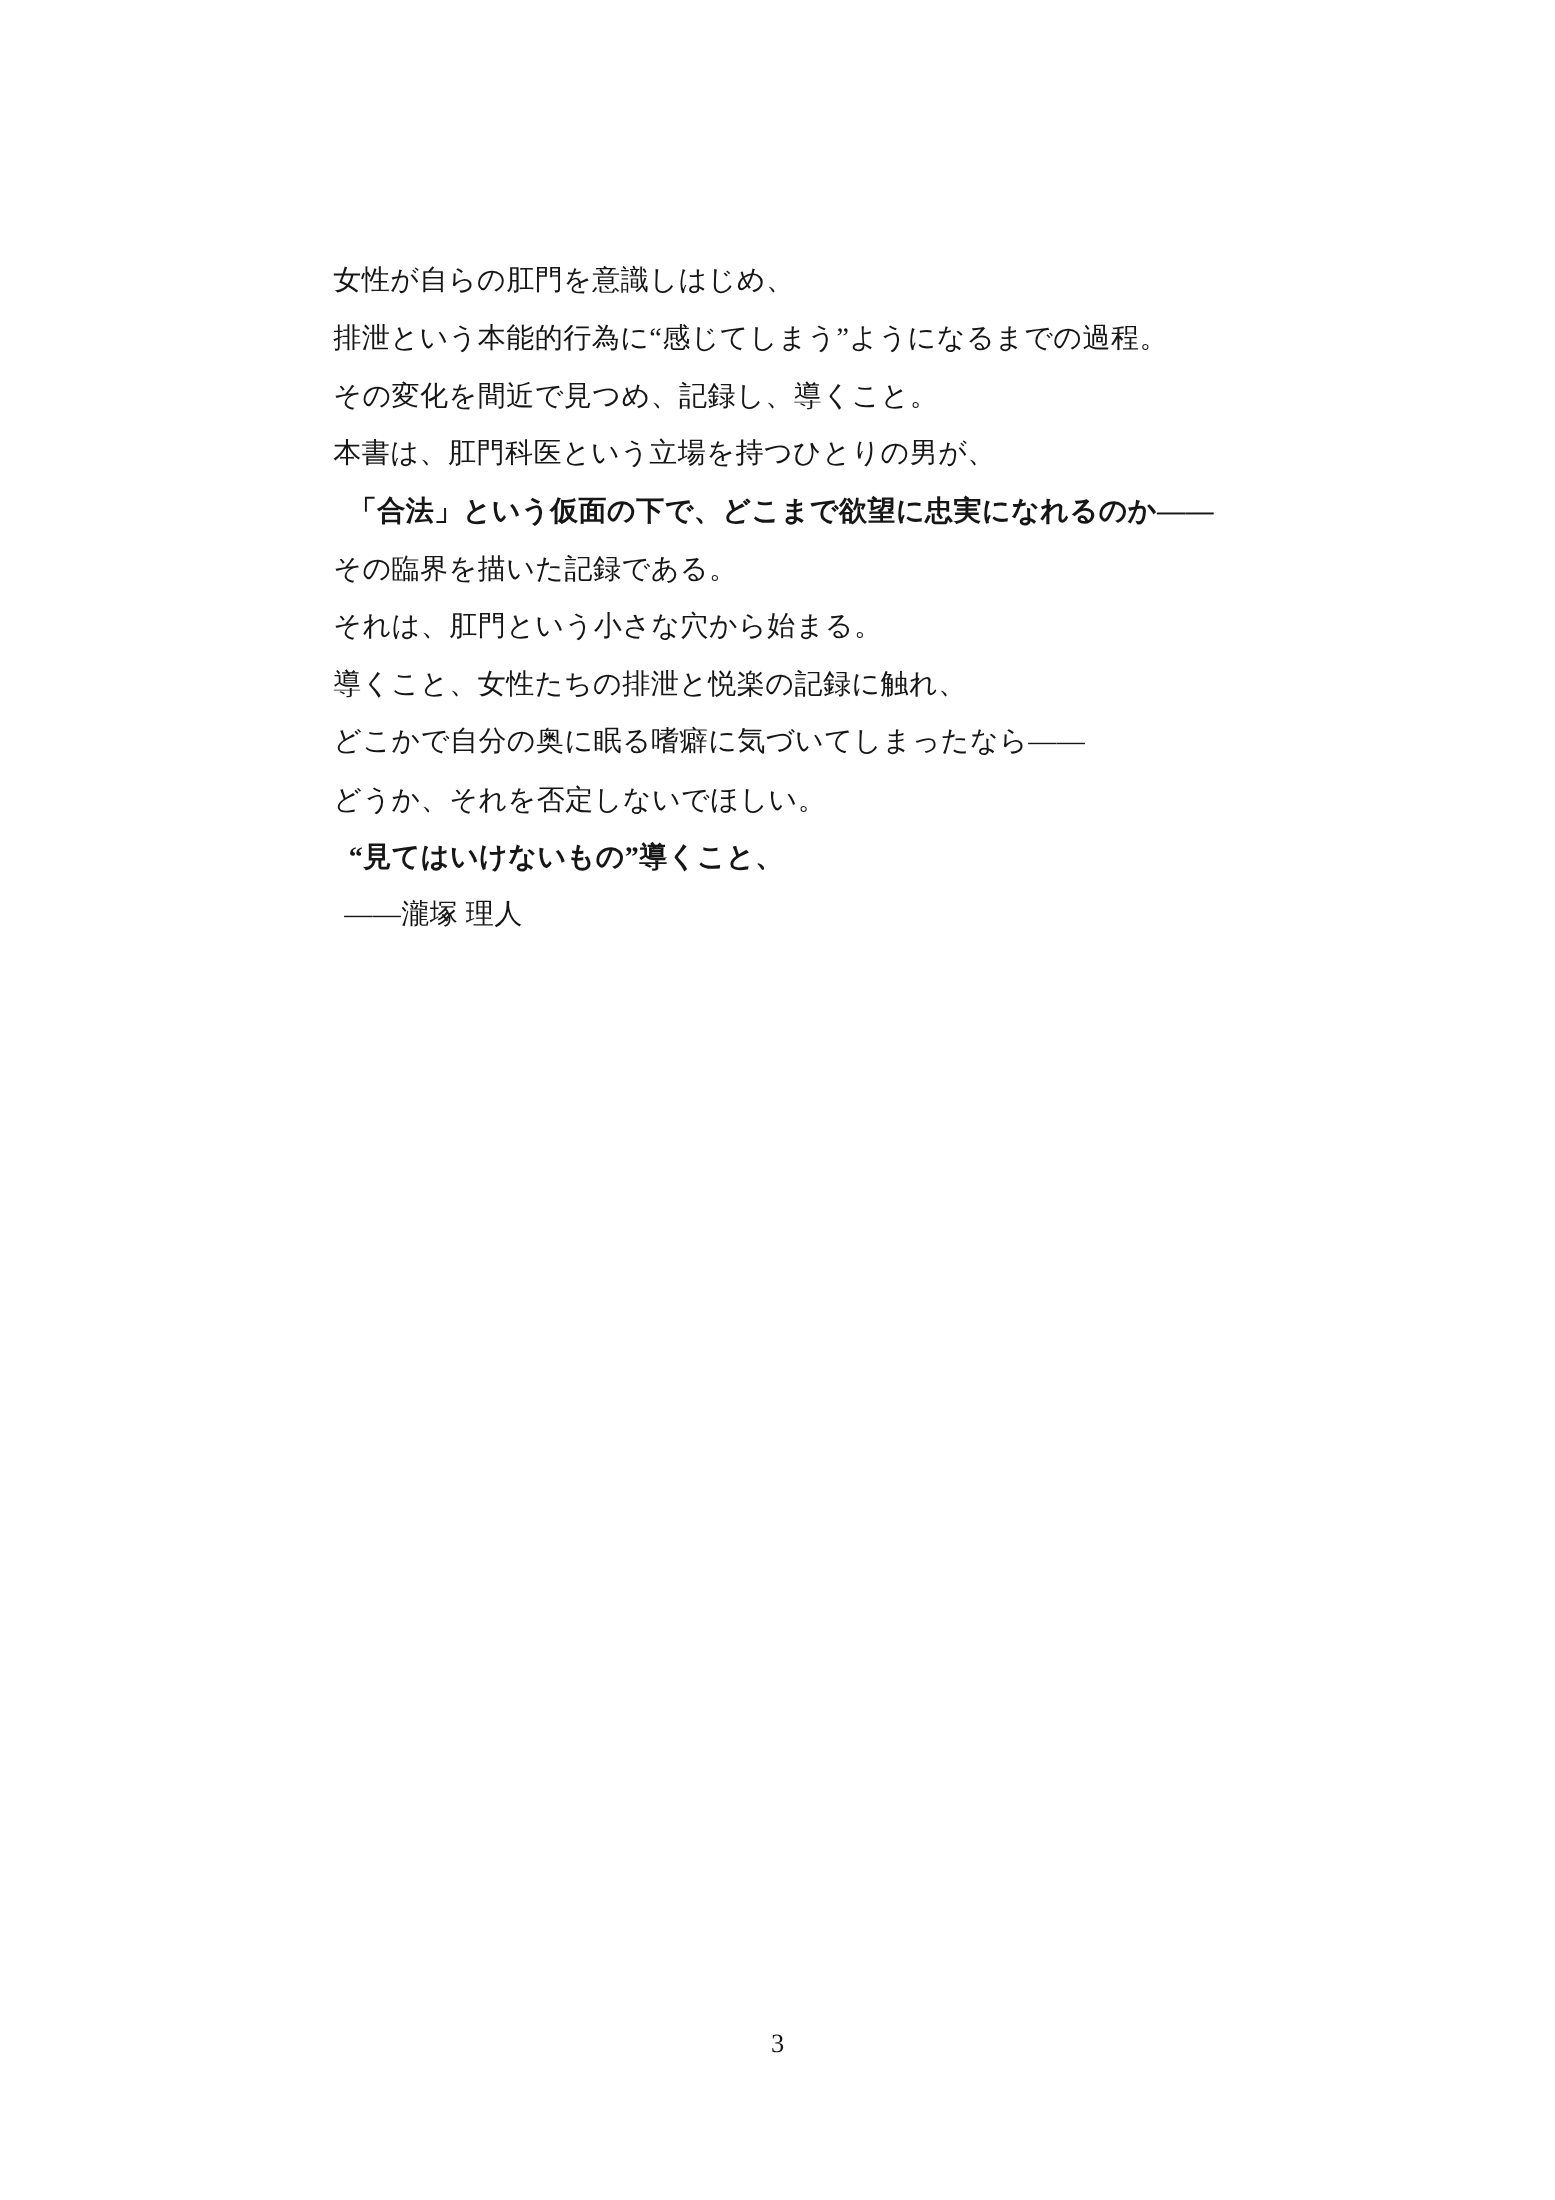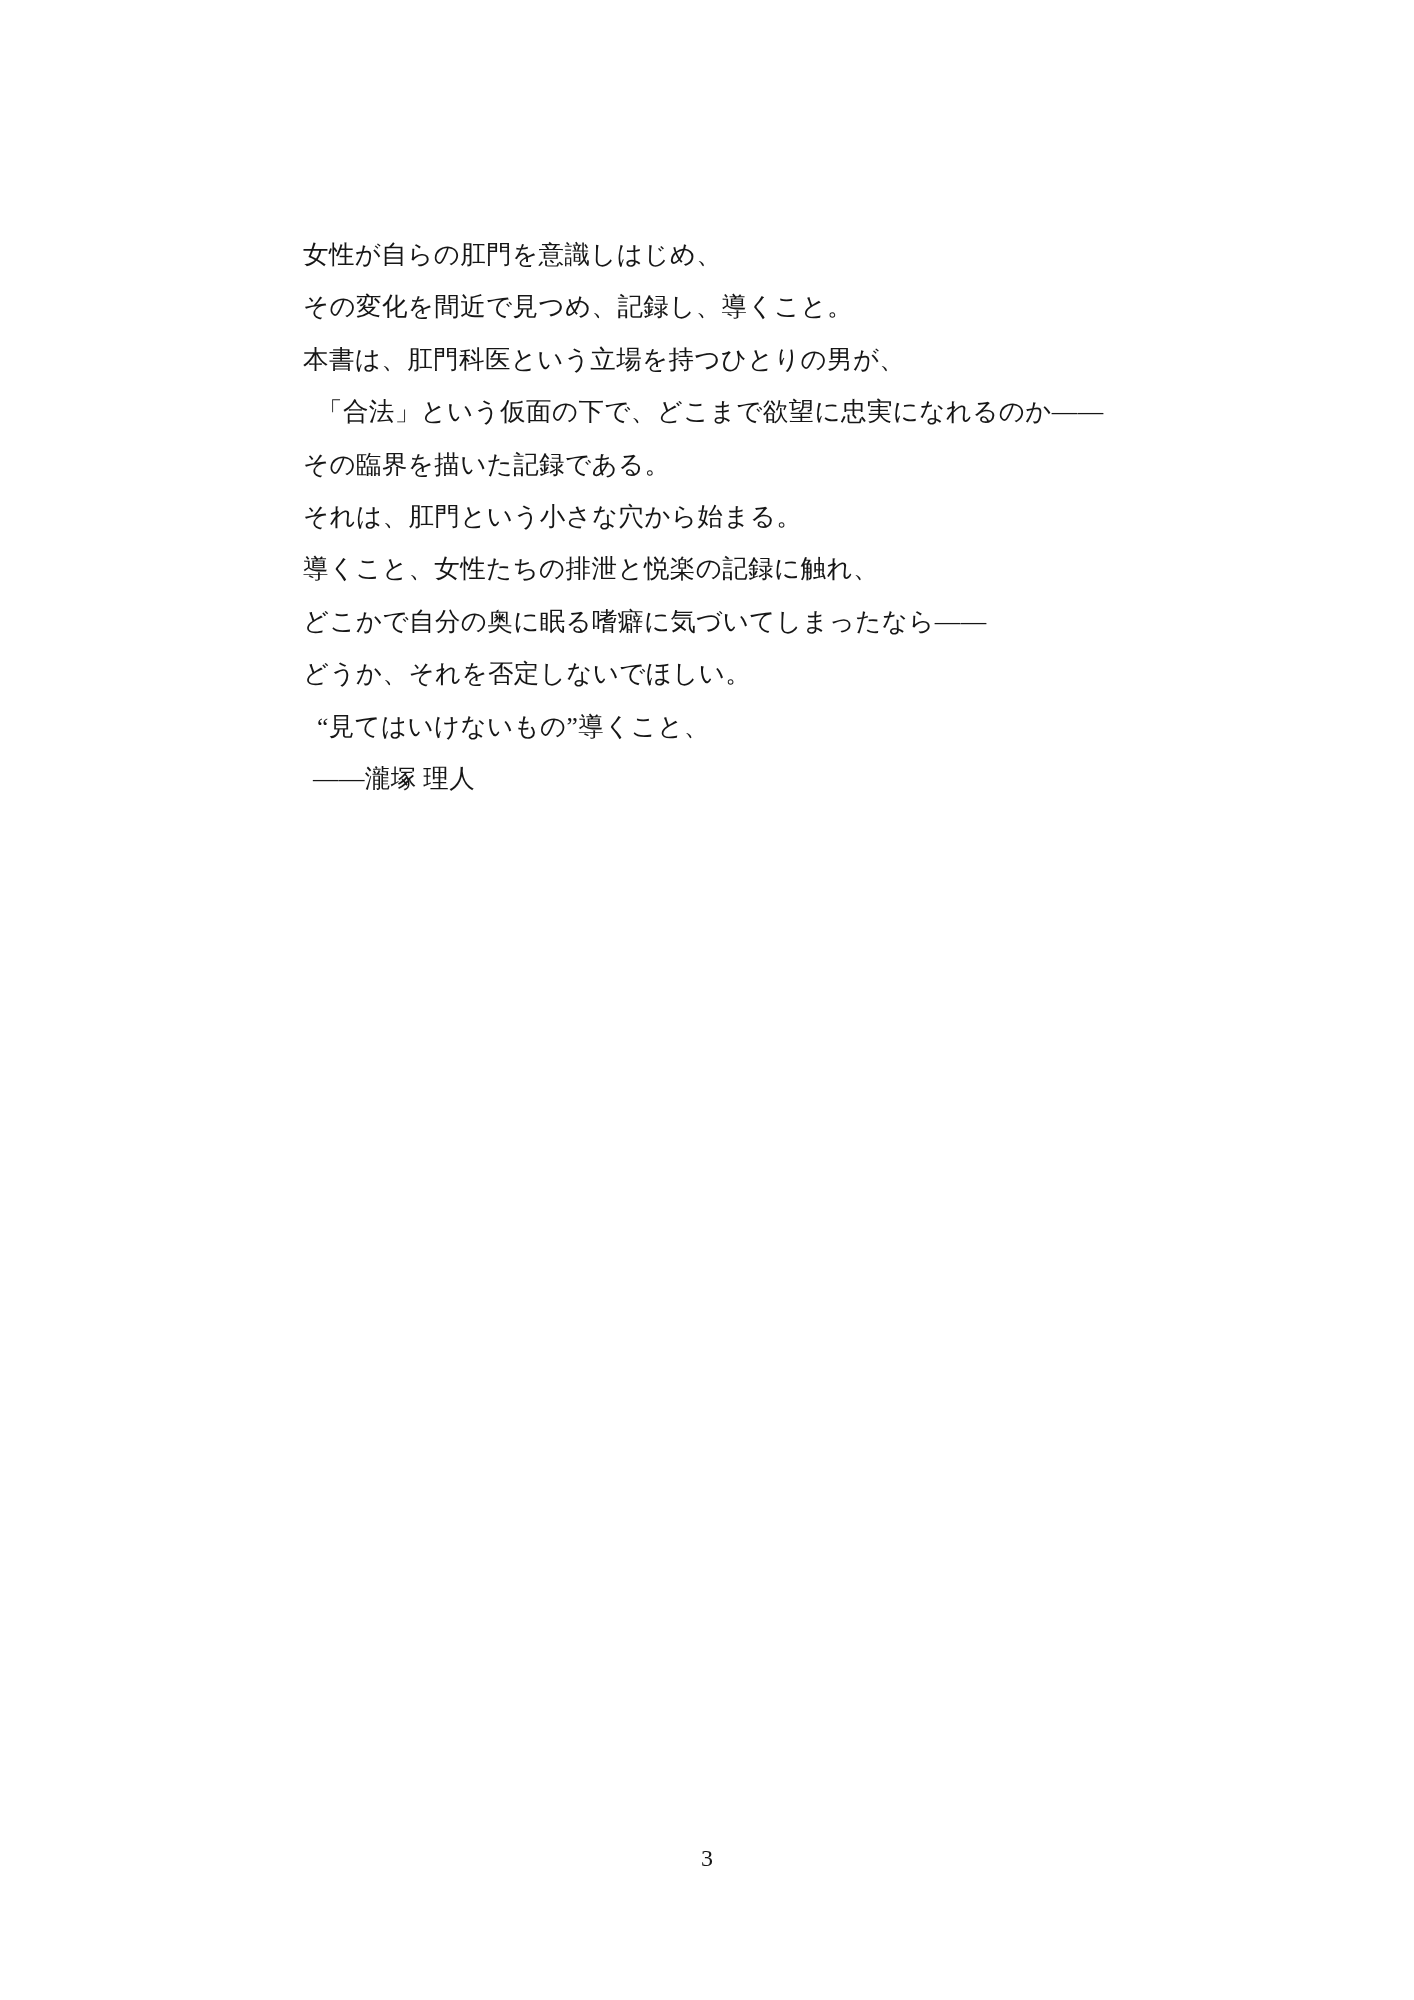--- a/index.html
+++ b/index.html
@@ -28,20 +28,21 @@
     padding: 0 0 18.5px 0;
     font-size: 25.5px;
     line-height: 1.33;
     letter-spacing: 0.4px;
     color: #161616;
     white-space: pre-wrap;
     font-family: "Liberation Serif", "DejaVu Serif", serif;
   }
   .body-text p.indent {
     text-indent: 14px;
+    font-weight: bold;
   }
   .signature {
     text-indent: 10px;
   }
   .page-number {
     position: absolute;
     left: 0;
     right: 0;
     top: 1845px;
     text-align: center;
@@ -50,20 +51,21 @@
     font-family: "Liberation Serif", "DejaVu Serif", serif;
   }
 </style>
 </head>
 <body>
 
 <div class="page">
 
   <div class="body-text">
     <p>女性が自らの肛門を意識しはじめ、</p>
+    <p>排泄という本能的行為に“感じてしまう”ようになるまでの過程。</p>
     <p>その変化を間近で見つめ、記録し、導くこと。</p>
     <p>本書は、肛門科医という立場を持つひとりの男が、</p>
     <p class="indent">「合法」という仮面の下で、どこまで欲望に忠実になれるのか——</p>
     <p>その臨界を描いた記録である。</p>
     <p>それは、肛門という小さな穴から始まる。</p>
     <p>導くこと、女性たちの排泄と悦楽の記録に触れ、</p>
     <p>どこかで自分の奥に眠る嗜癖に気づいてしまったなら——</p>
     <p>どうか、それを否定しないでほしい。</p>
     <p class="indent">“見てはいけないもの”導くこと、</p>
     <p class="signature">——瀧塚 理人</p>

